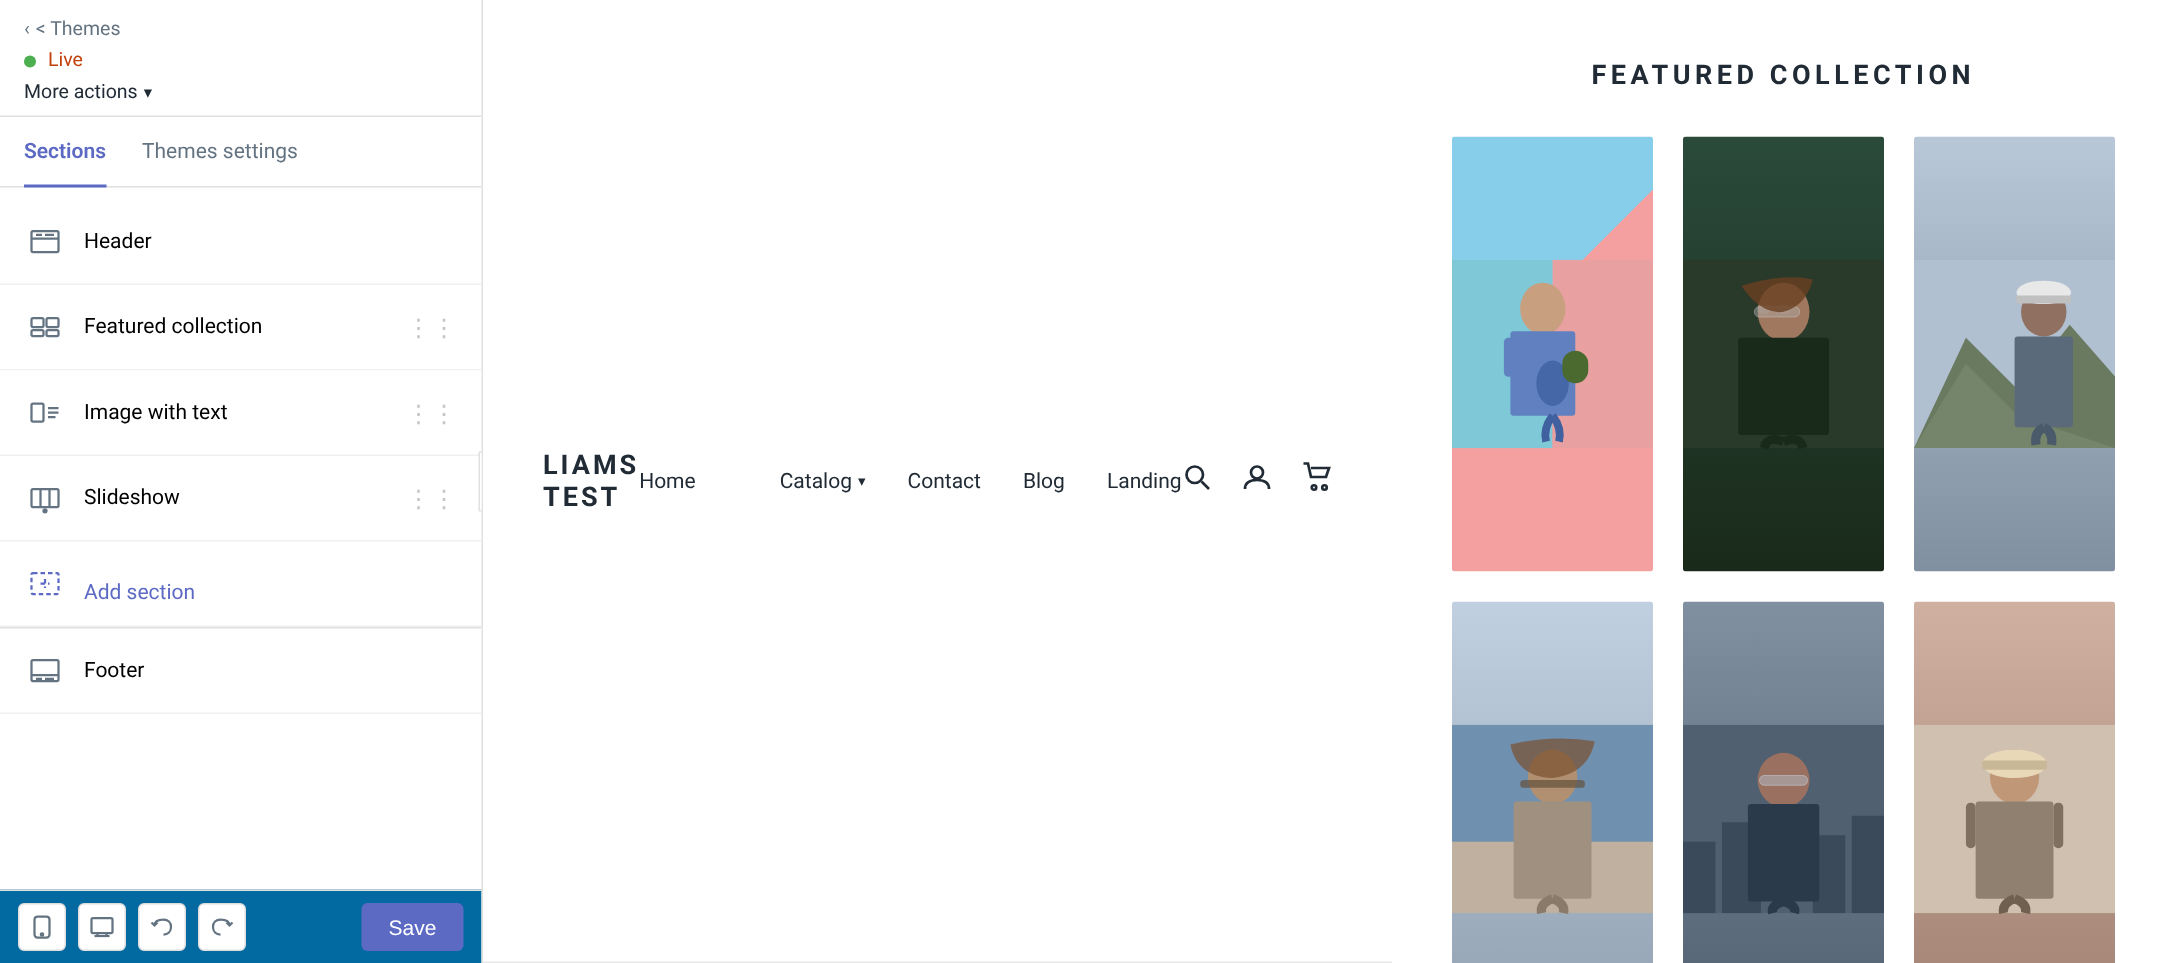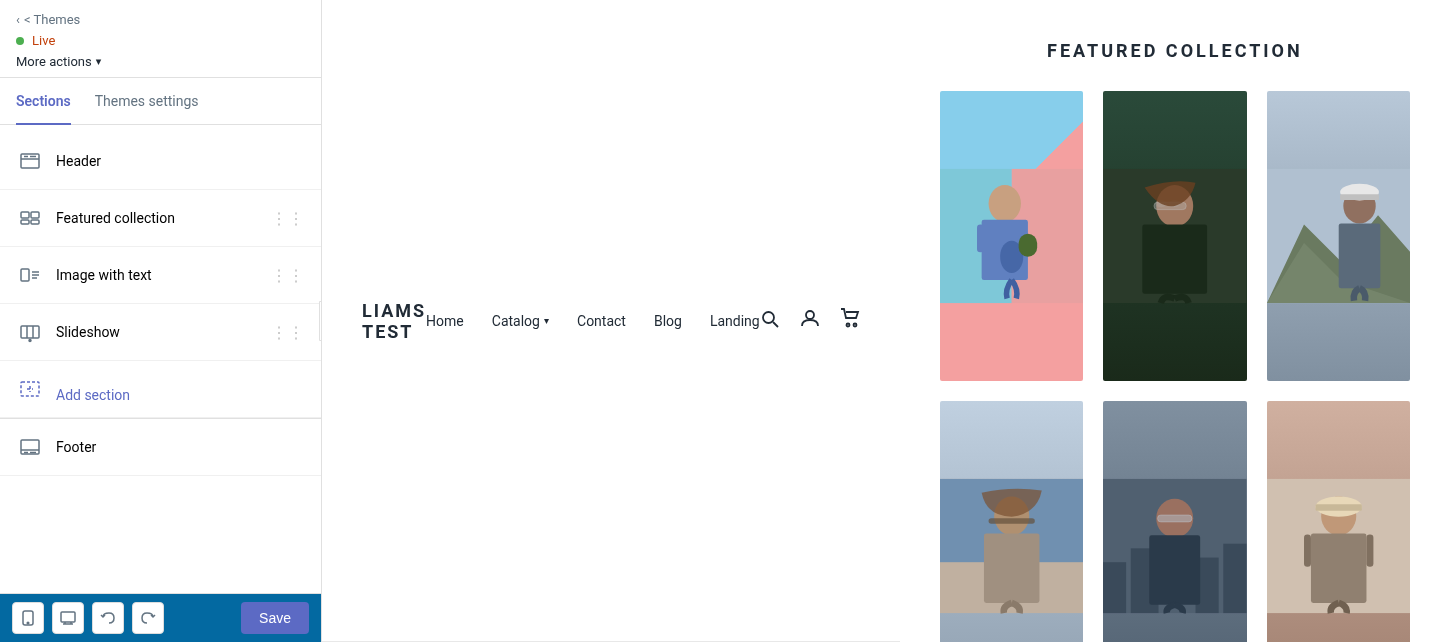--- a/index.html
+++ b/index.html
@@ -254,20 +254,21 @@
     .nav-item {
       font-size: 14px;
       color: #212b36;
       cursor: pointer;
     }
 
     .nav-item.dropdown {
       display: flex;
       align-items: center;
       gap: 4px;
+      margin-left: 28px;
     }
 
     .store-icons {
       display: flex;
       align-items: center;
       gap: 20px;
       font-size: 20px;
       color: #212b36;
     }
 

